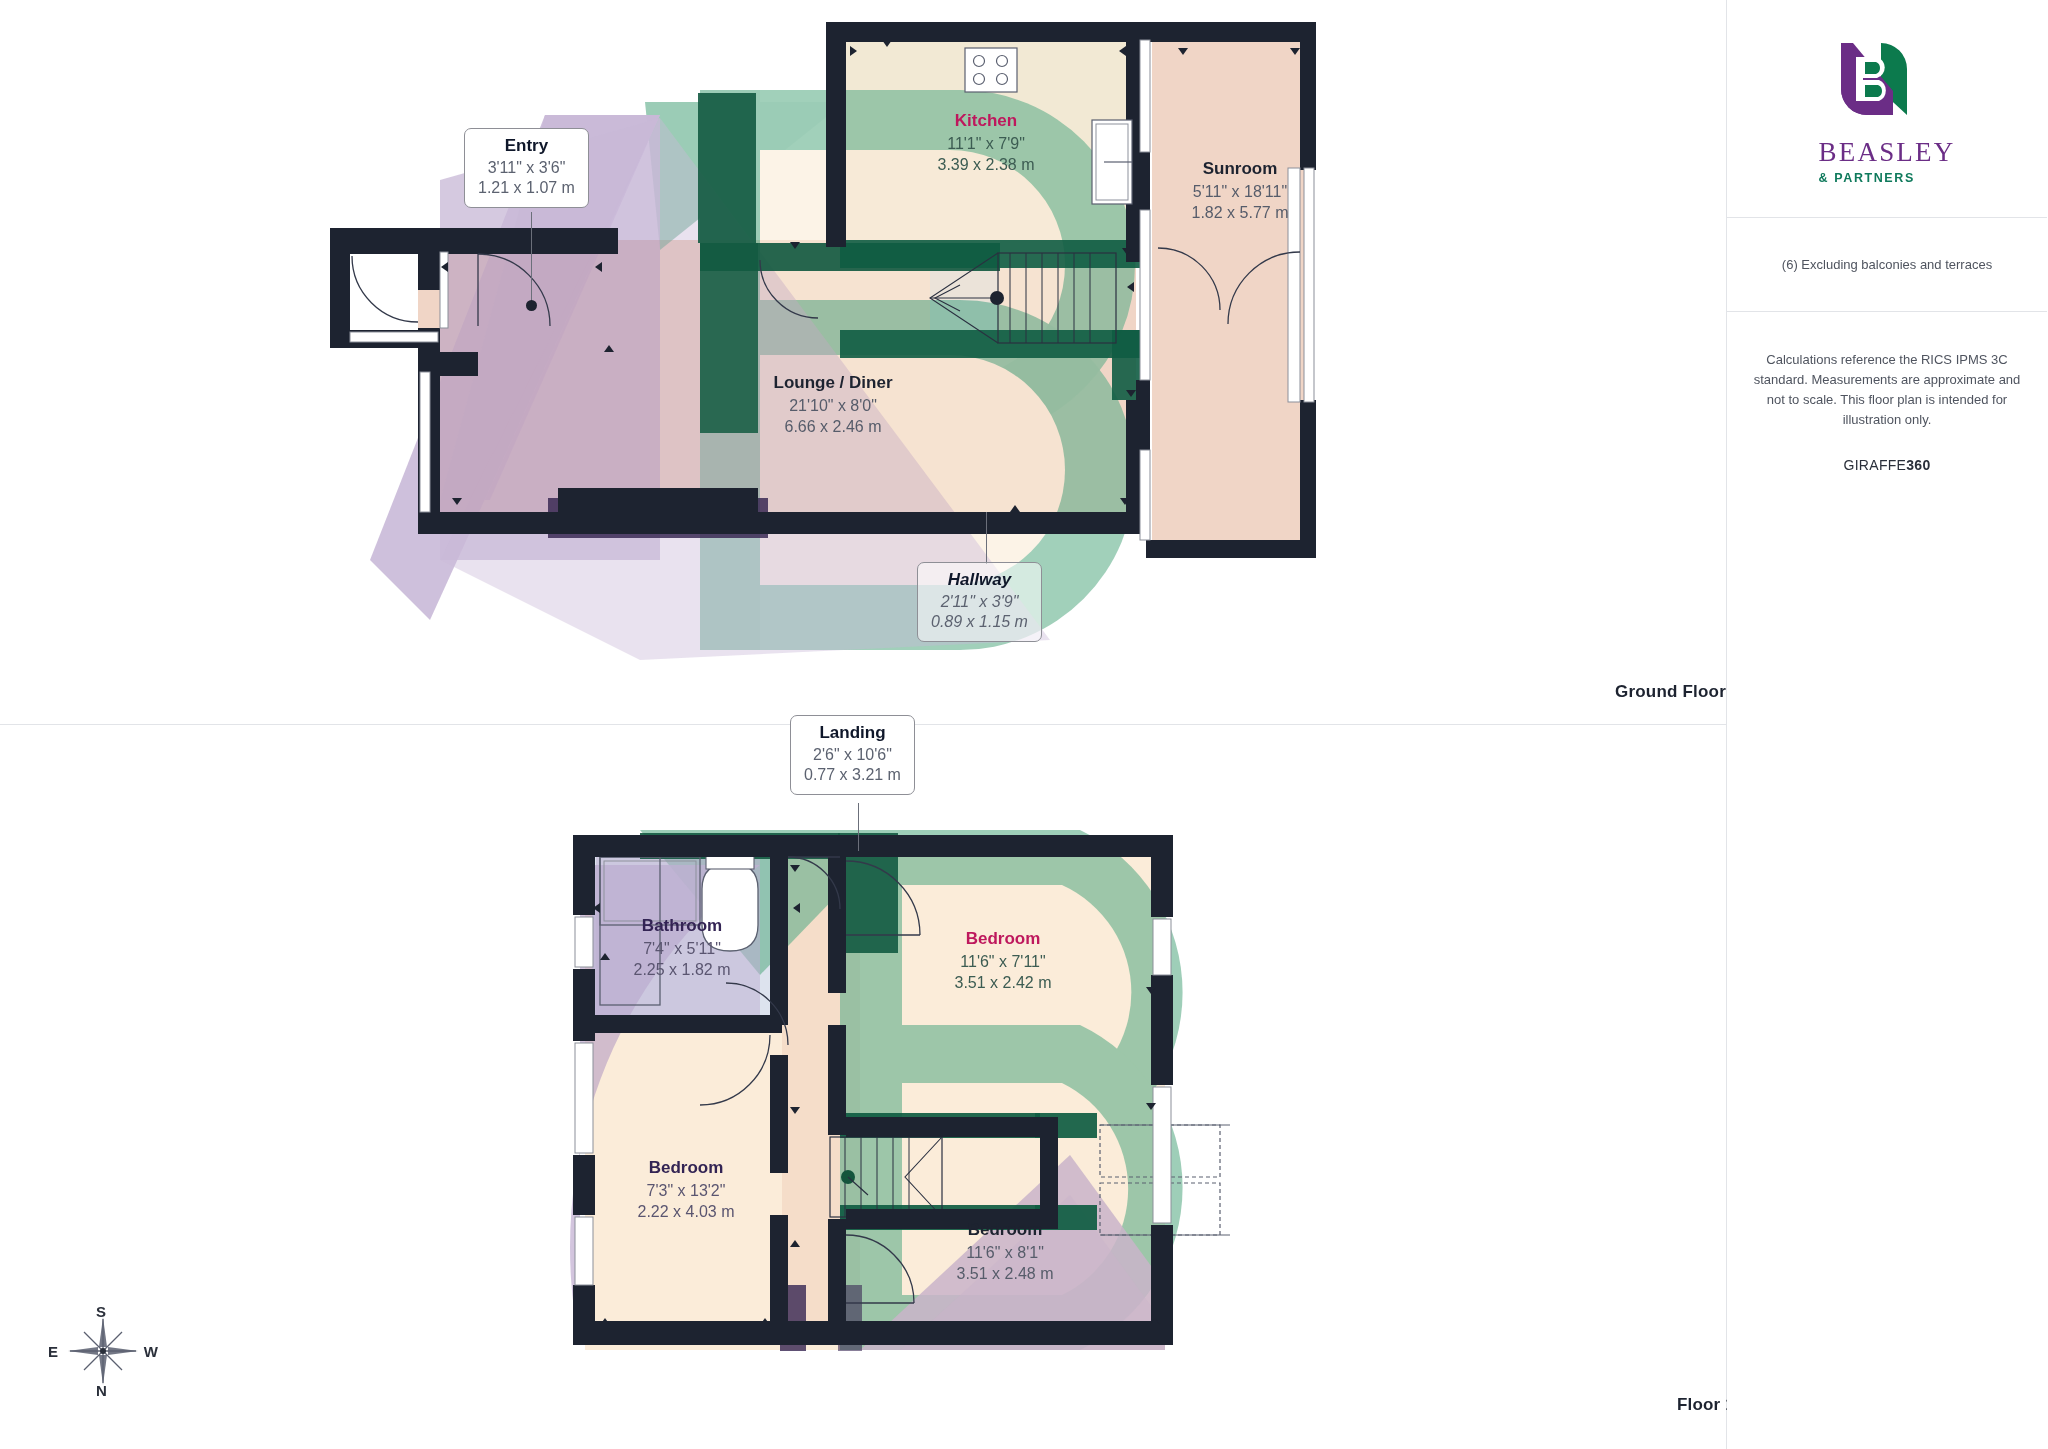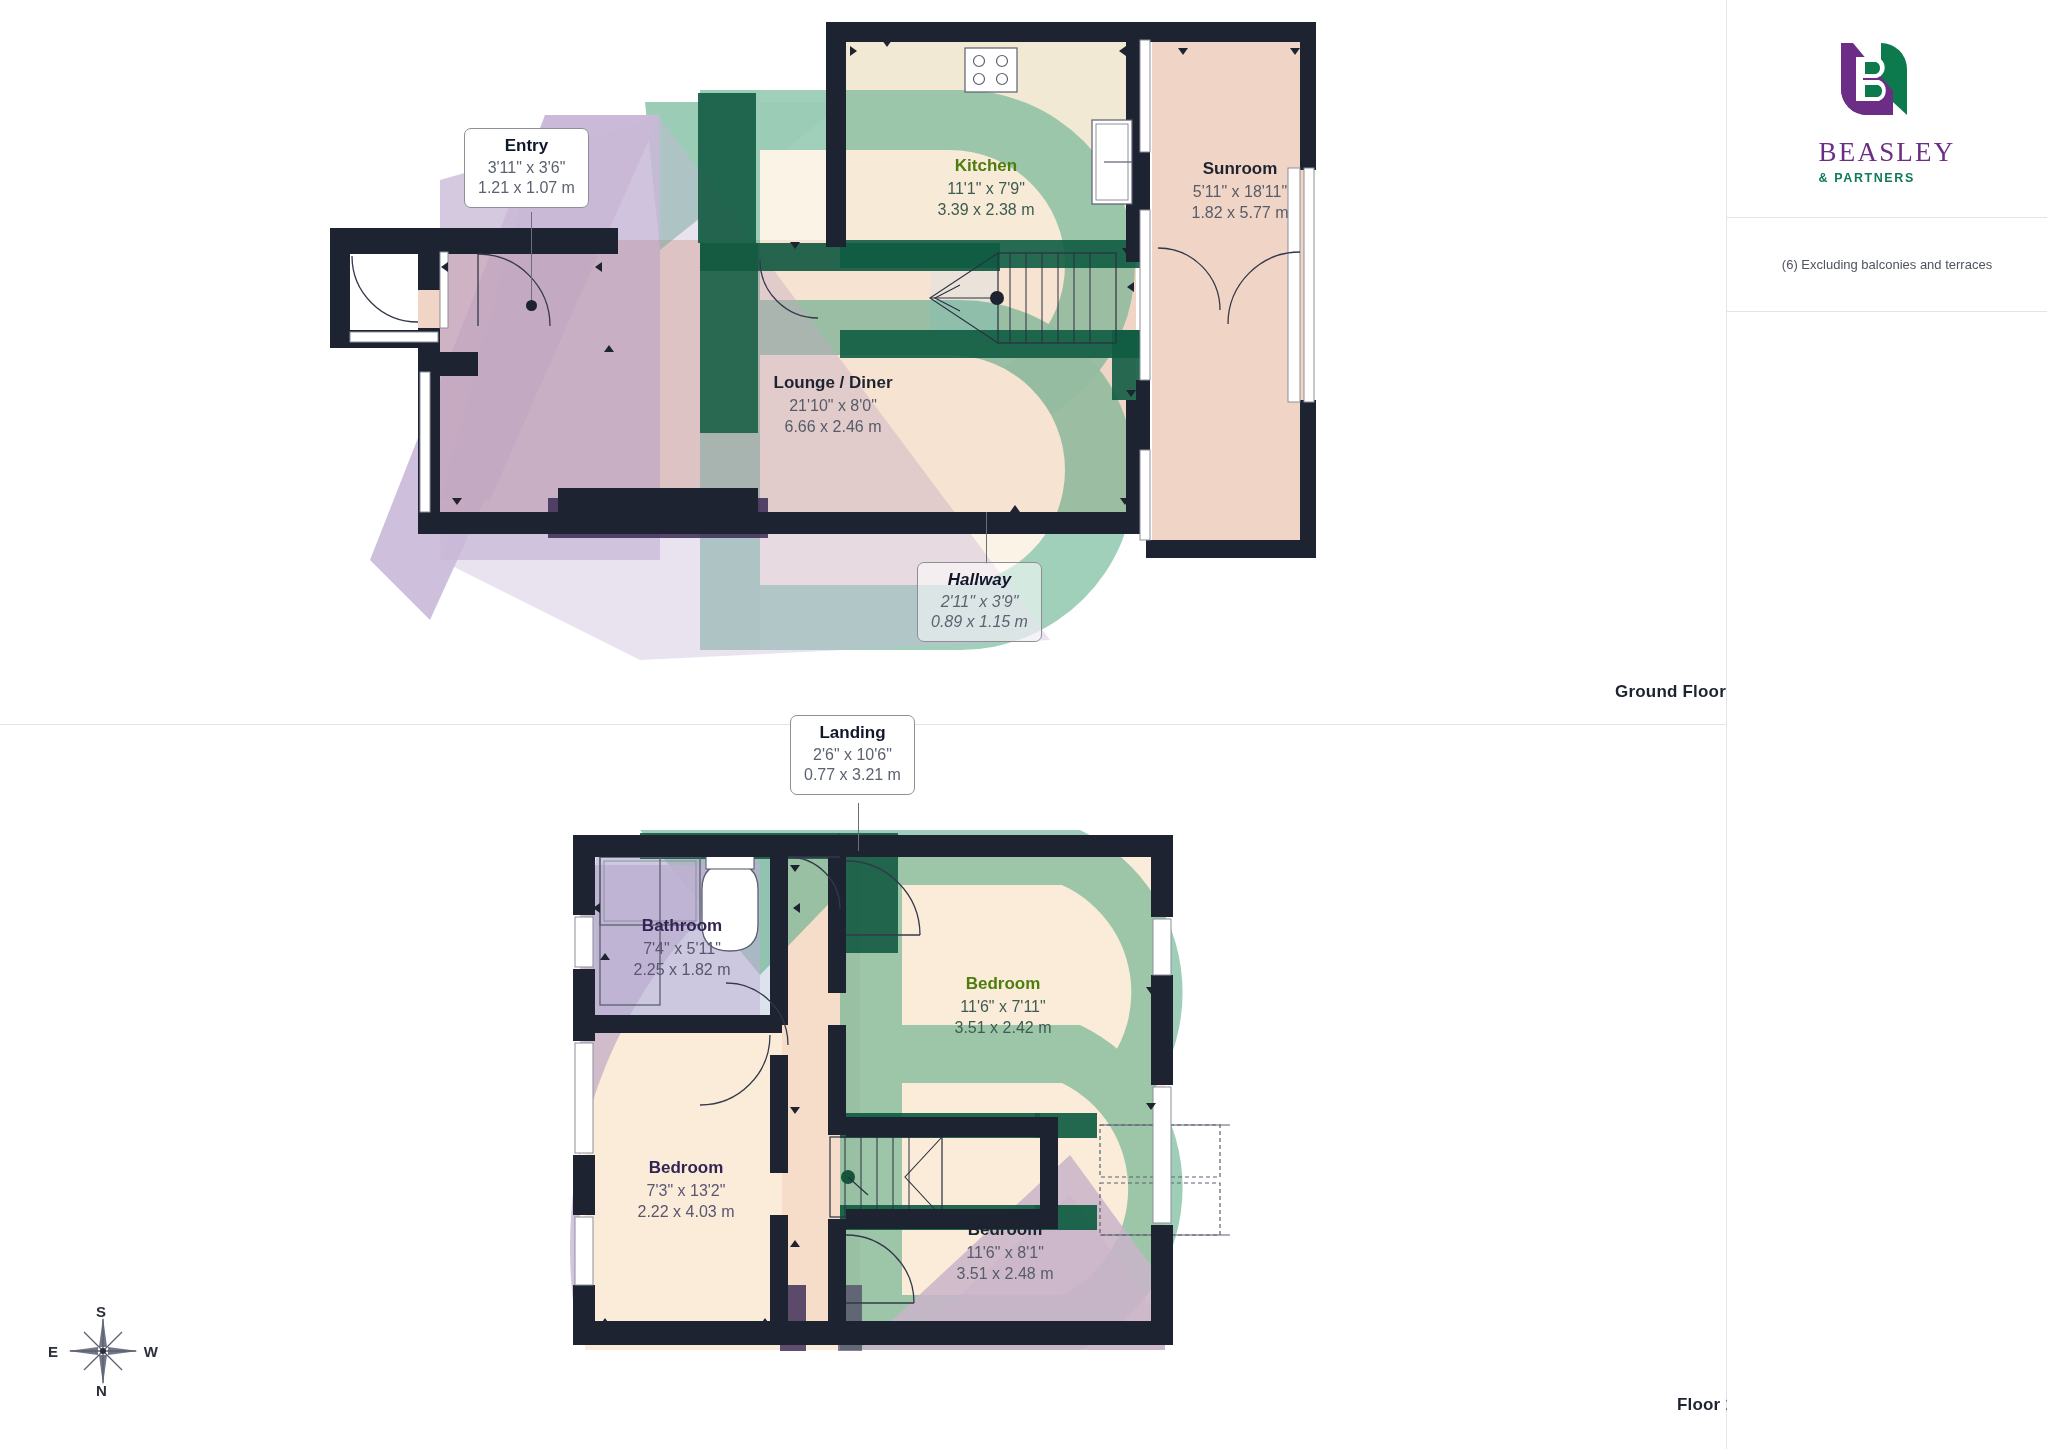--- a/index.html
+++ b/index.html
@@ -97,21 +97,21 @@
     font-weight: bold;
     color: #1d2330;
     margin-bottom: 2px;
   }
   .room-label .rdim {
     font-size: 16px;
     color: #565c6a;
   }
   .room-label.purple .rname { color: #332454; }
   .room-label.purple .rdim  { color: #5a5570; }
-  .room-label.green .rname  { color: #4d7c0f; margin-top: 45px; }
+  .room-label.green .rname  { color: #be185d; }
   .room-label.green .rdim   { color: #3c5c52; }
 
   
   .compass {
     position: absolute;
     left: 48px;
     bottom: 50px;
     width: 110px;
     height: 96px;
     z-index: 30;
@@ -612,14 +612,20 @@
         <div class="logo-name">BEASLEY</div>
         <div class="logo-sub">&amp; PARTNERS</div>
       </div>
     </div>
 
 
     <div class="sb-block sb-foot1">
       <div>(6) Excluding balconies and terraces</div>
     </div>
 
+    <div class="sb-block sb-foot2">
+      <div class="disclaimer">Calculations reference the RICS IPMS 3C standard. Measurements are approximate and not to scale. This floor plan is intended for illustration only.</div>
+      <div class="brand360">
+        <span>GIRAFFE</span><b>360</b>
+      </div>
+    </div>
   </div>
 </div>
 
 </body></html>

